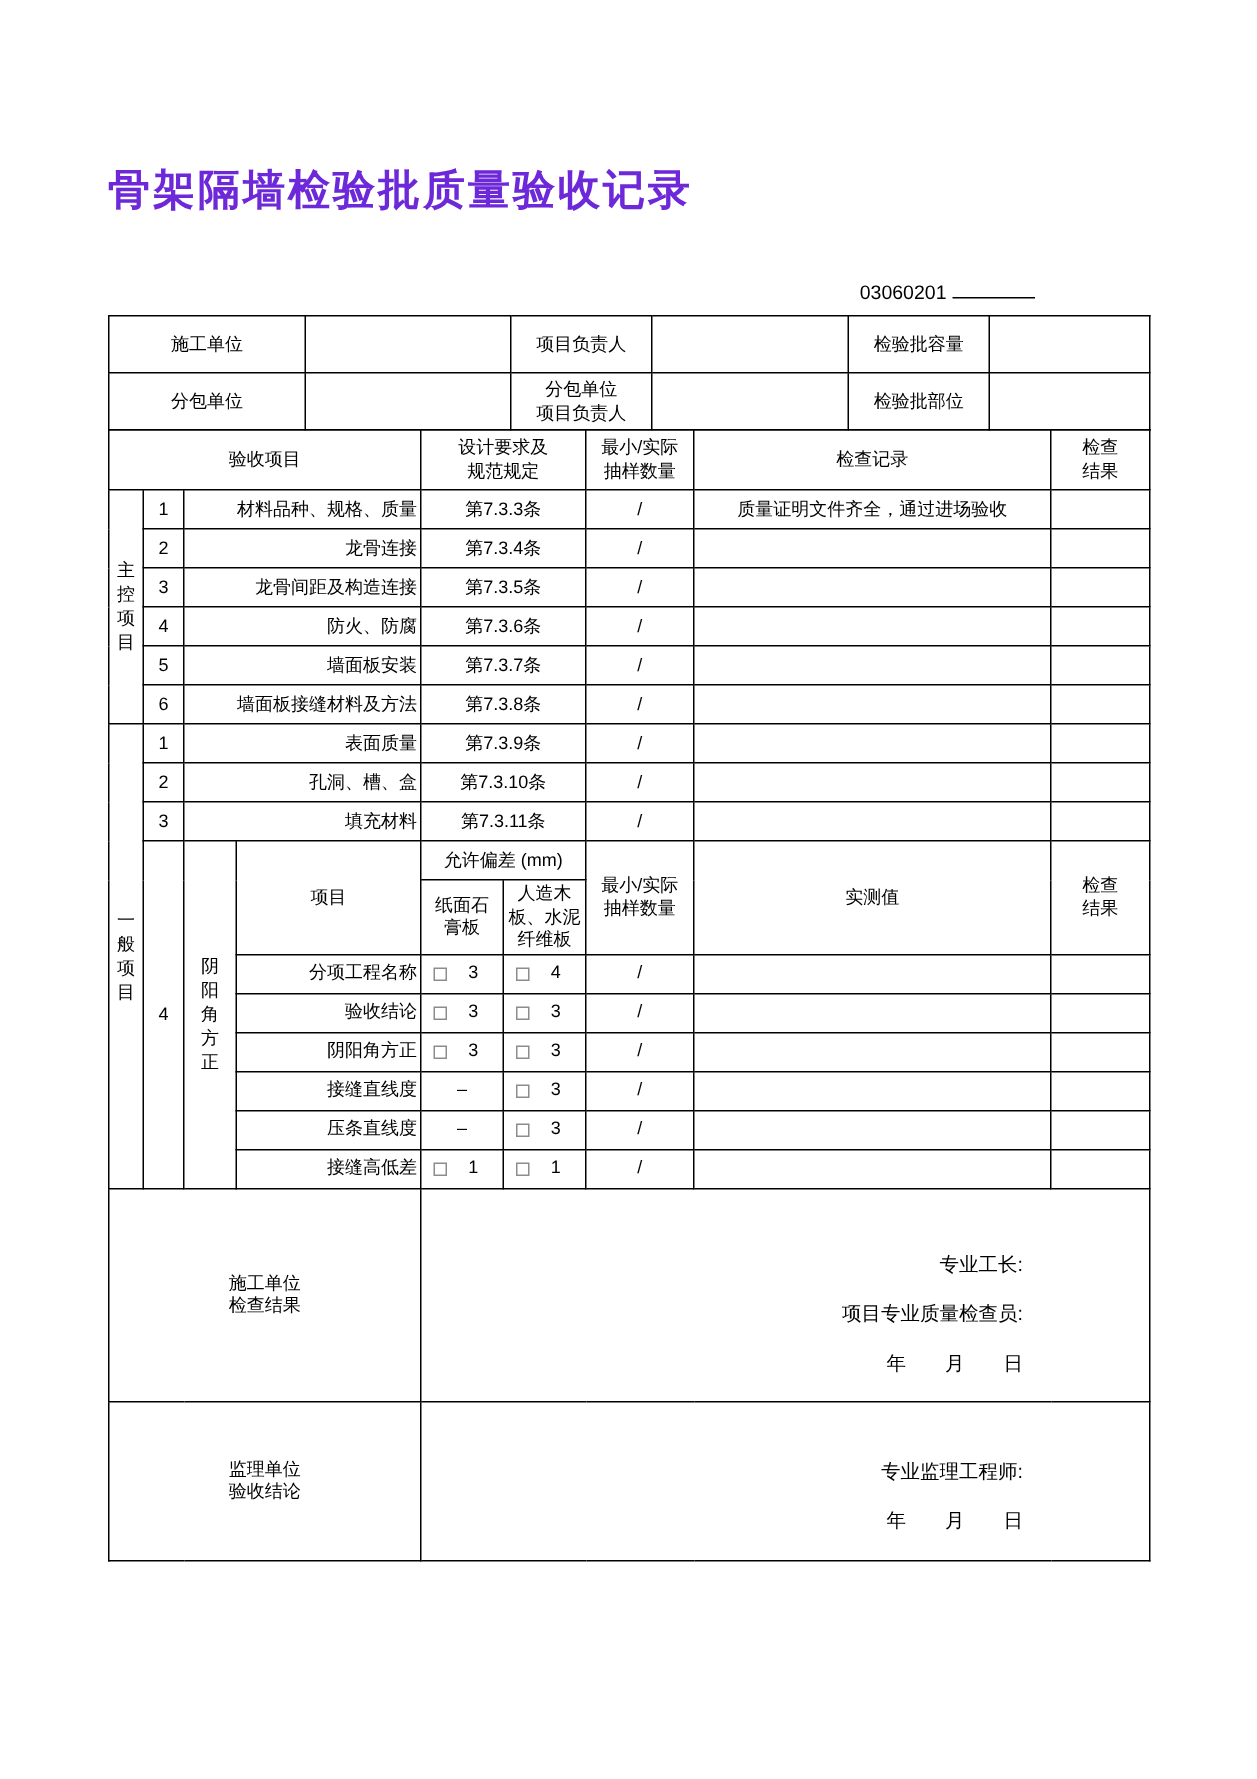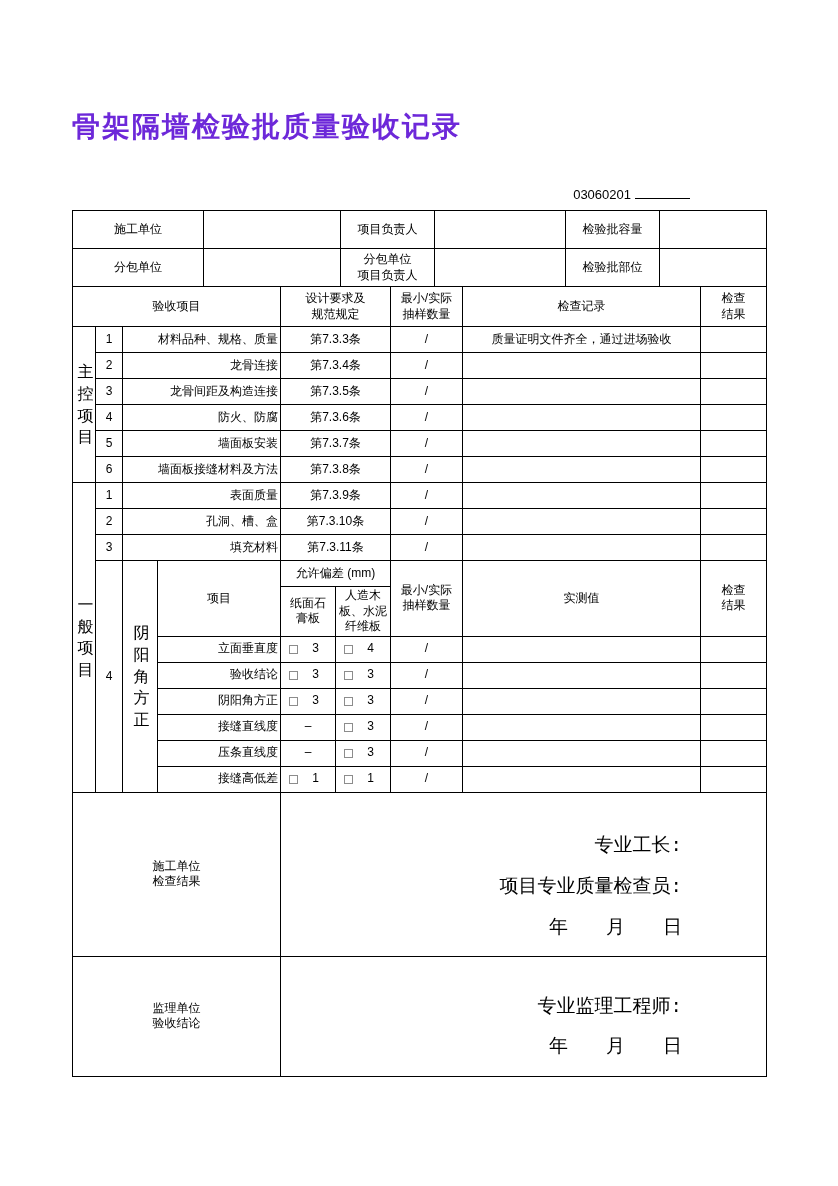--- a/index.html
+++ b/index.html
@@ -59,21 +59,21 @@
   tr.r26 { height: 26px; }
   tr.r142 { height: 142px; }
   tr.r106 { height: 106px; }
   td.item-left { text-align: right; padding-left: 7px; }
   td.vcell { padding: 0; }
   .vtext {
     display: inline-block;
     width: 13px;
     word-break: break-all;
     line-height: 1.35;
-    font-size: 16px;
+    font-size: 12px;
   }
   .devwrap {
     display: flex;
     align-items: center;
     padding-left: 6px;
   }
   .cb {
     display: inline-block;
     width: 9px; height: 9px;
     border: 1px solid #8c8c8c;
@@ -83,22 +83,21 @@
   .devnum { flex: 1; text-align: center; }
   .sig-cell { padding: 0; }
   .sig-inner {
     height: 100%;
     display: flex;
     flex-direction: column;
     align-items: flex-end;
     justify-content: flex-end;
     padding-right: 84px;
     gap: 16px;
-    font-size: 19px;
-    font-family: Liberation Mono, monospace;
+    font-size: 13px;
   }
   .sig-inner.construction { padding-top: 26px; }
   .sig-inner.supervision { padding-top: 22px; gap: 16px; }
 </style>
 </head>
 <body>
 
 <div class="doc">
   <div class="title">骨架隔墙检验批质量验收记录</div>
   <div class="code-line">
@@ -248,21 +247,21 @@
     </tr>
     <tr class="r40">
       <td>纸面石
 膏板</td>
       <td>人造木
 板、水泥
 纤维板</td>
     </tr>
 
     <tr class="r26">
-      <td class="item-left">立面垂直度</td>
+      <td class="item-left">分项工程名称</td>
       <td><div class="devwrap"><span class="cb"></span><span class="devnum">3</span></div></td>
       <td><div class="devwrap"><span class="cb"></span><span class="devnum">4</span></div></td>
       <td>/</td>
       <td></td>
       <td></td>
     </tr>
     <tr class="r26">
       <td class="item-left">验收结论</td>
       <td><div class="devwrap"><span class="cb"></span><span class="devnum">3</span></div></td>
       <td><div class="devwrap"><span class="cb"></span><span class="devnum">3</span></div></td>

